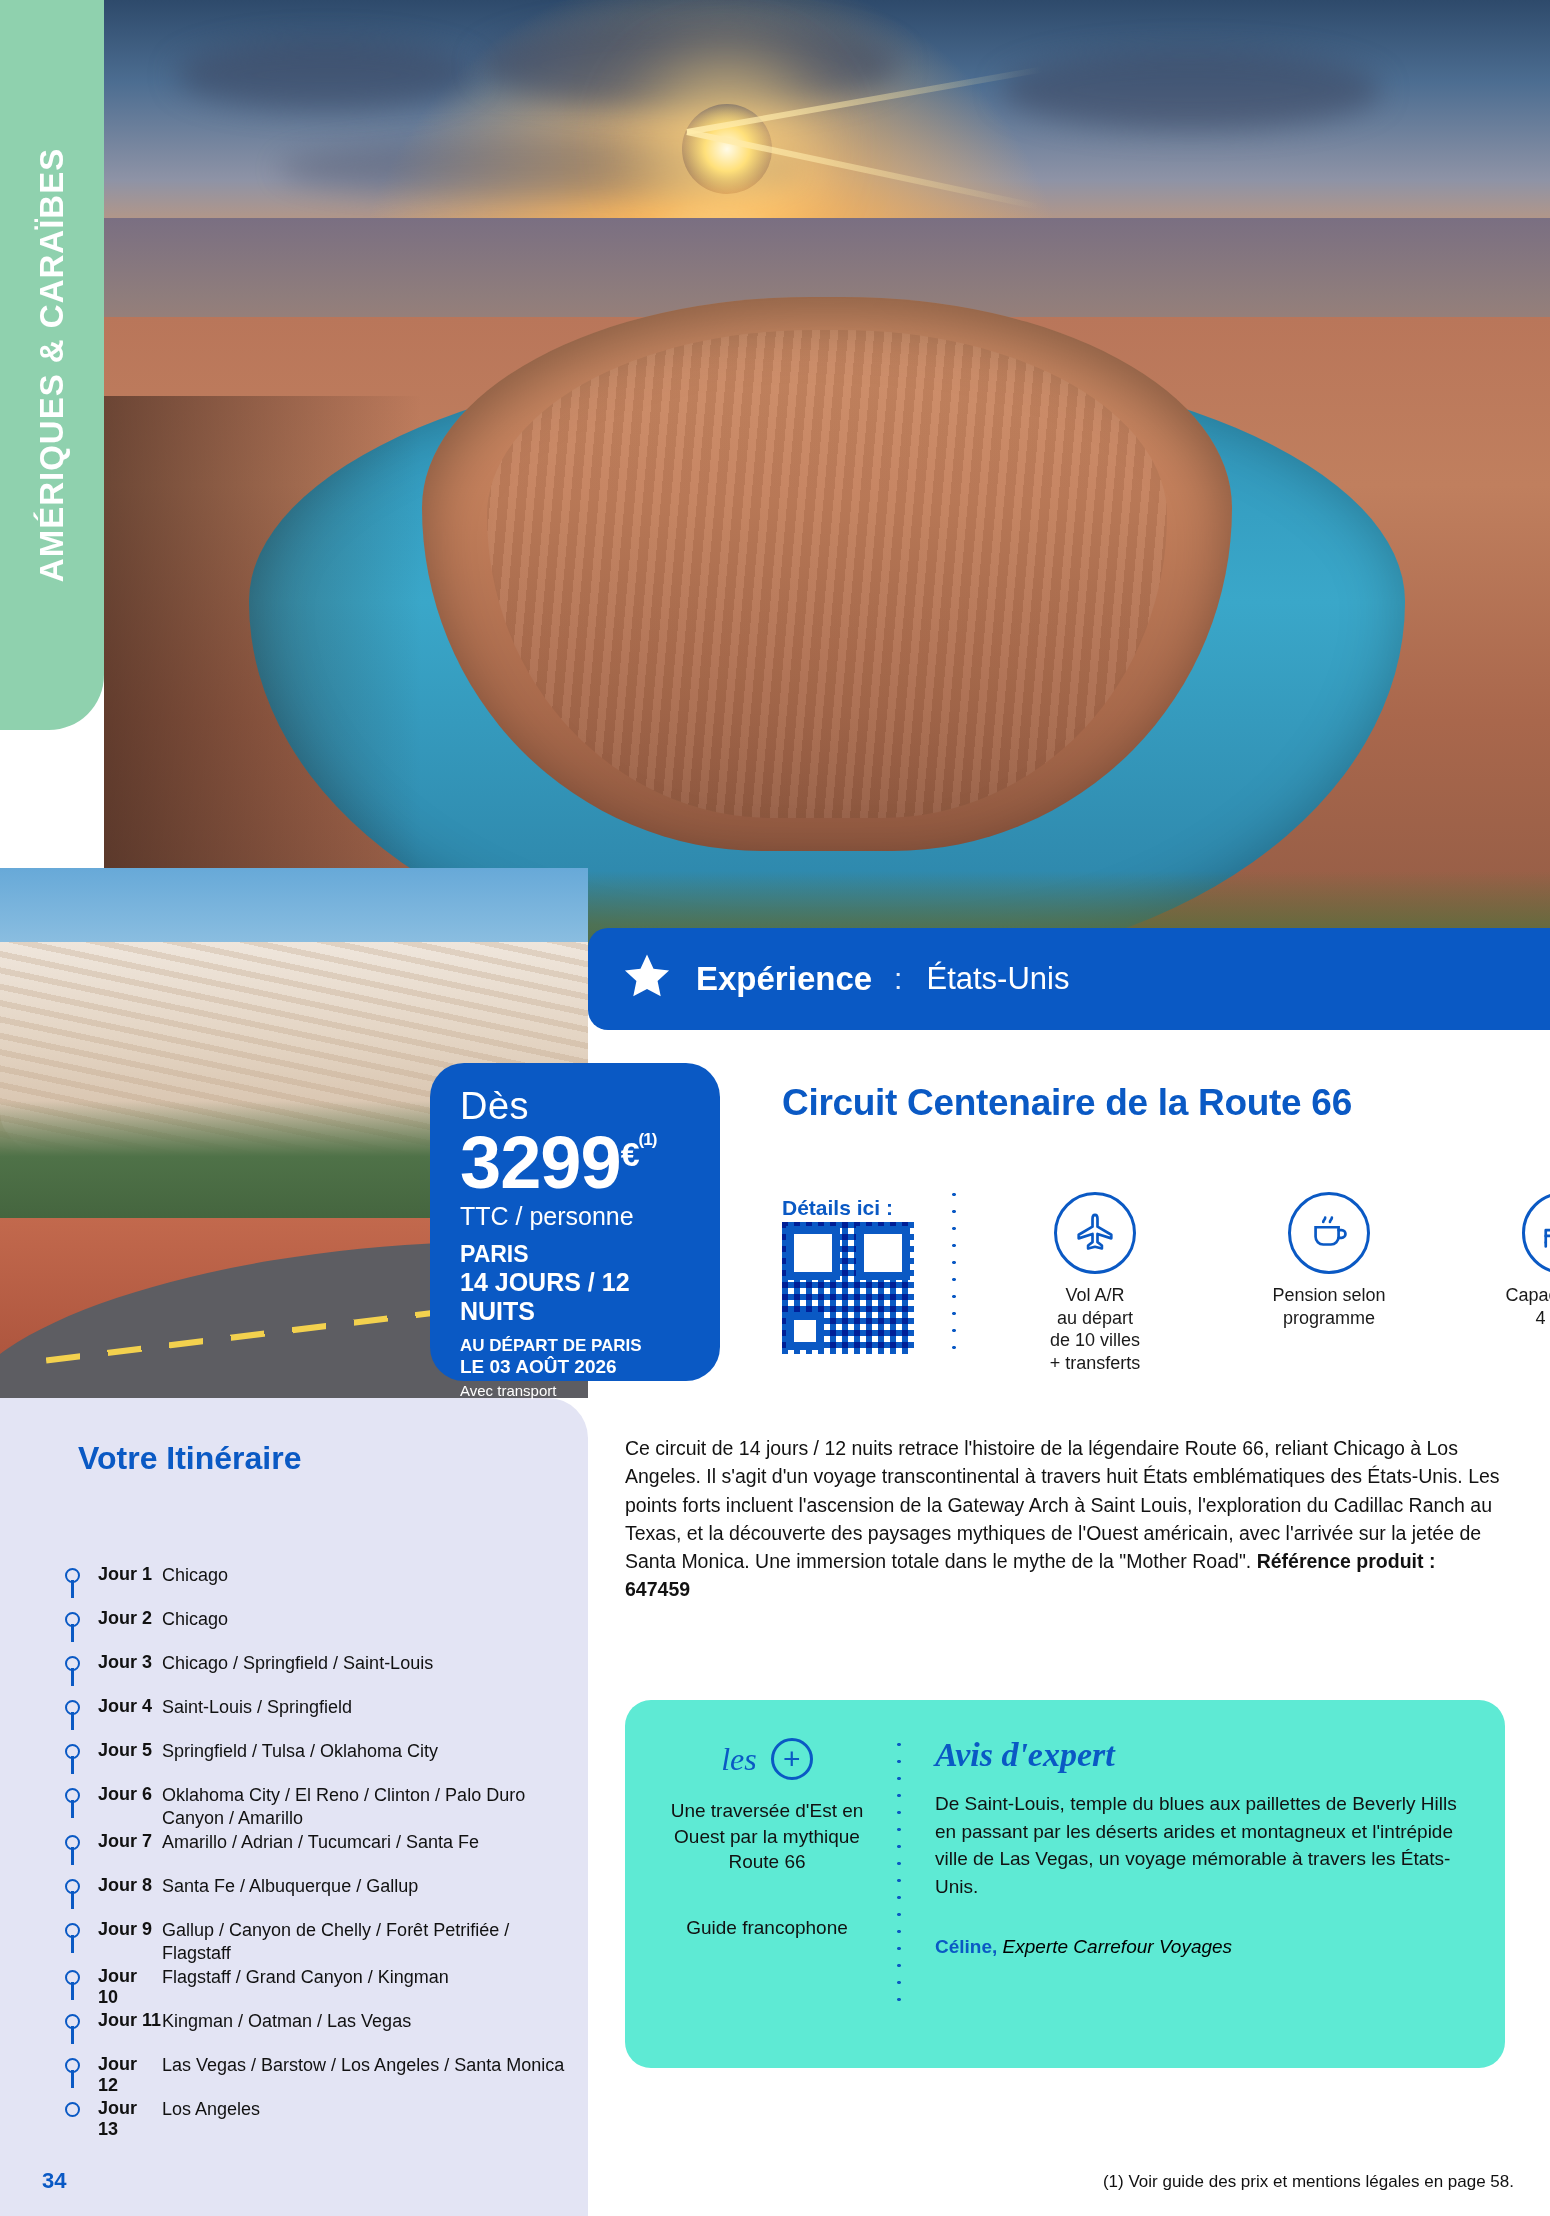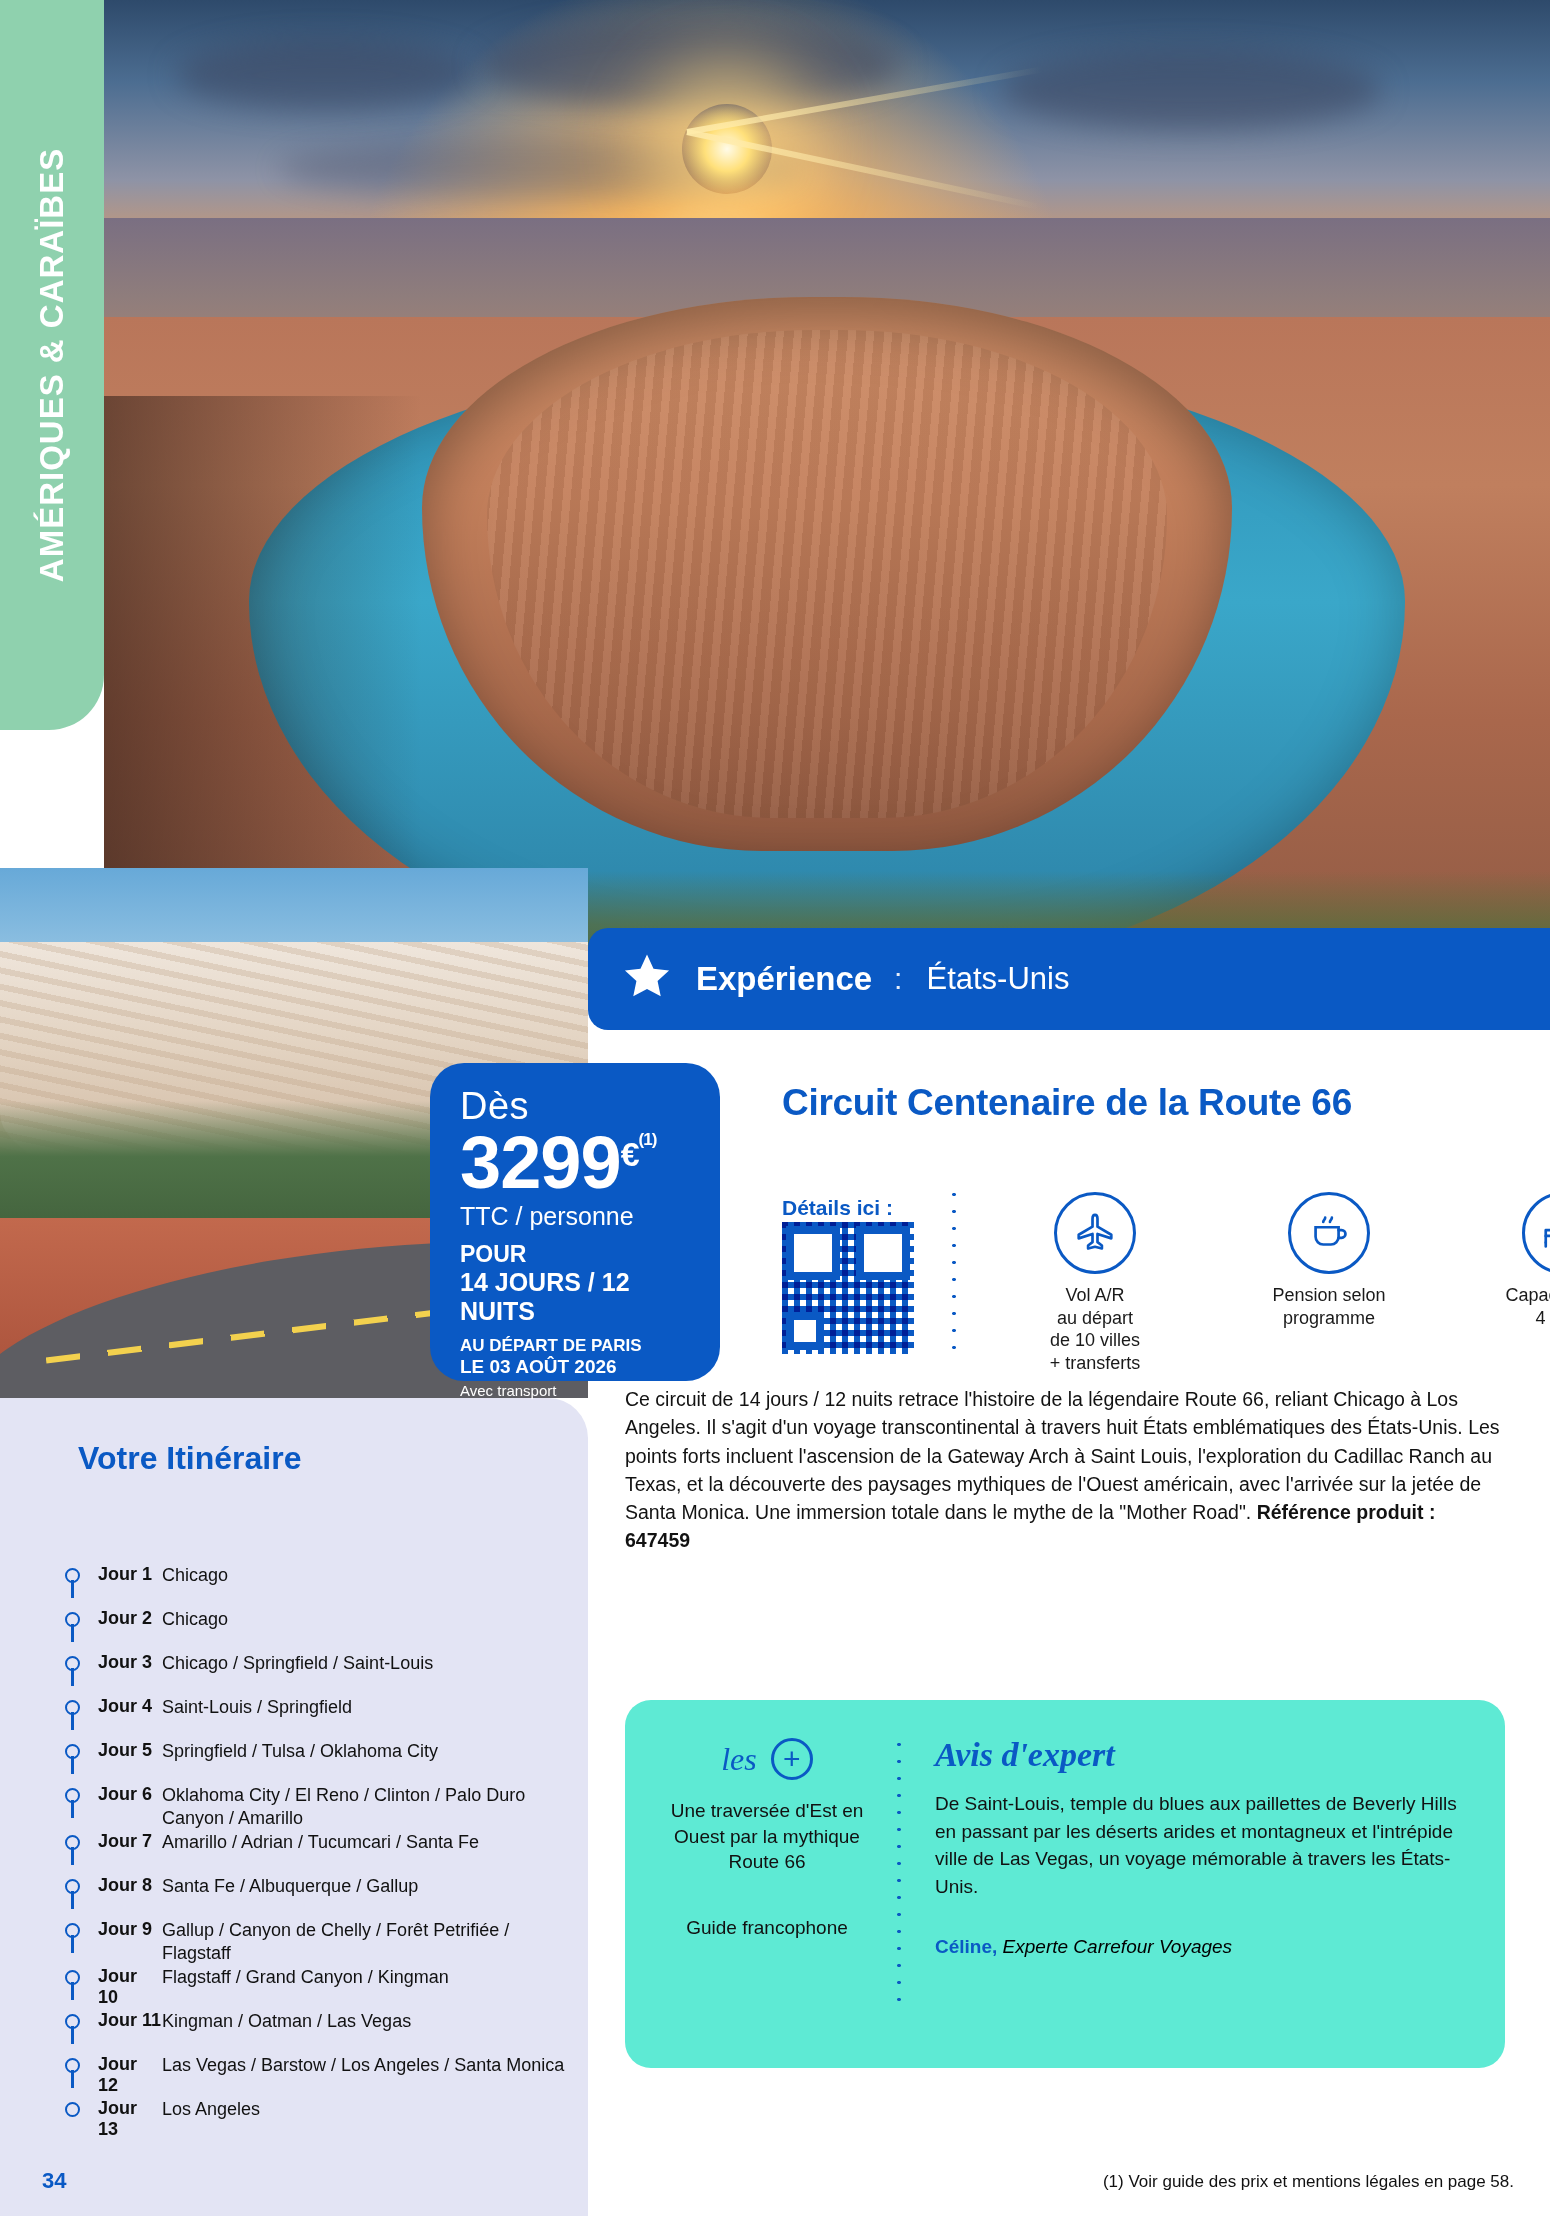--- a/index.html
+++ b/index.html
@@ -220,21 +220,21 @@
 
   
   .circuit-title {
     position:absolute; left: 782px; top: 1082px;
     font-size: 37px; font-weight: 800; color:#0a59c4;
     letter-spacing:-0.3px;
   }
 
   
   .desc {
-    position:absolute; left: 625px; top: 1385px;
+    position:absolute; left: 625px; top: 1434px;
     width: 880px;
     font-size: 19.5px; line-height: 1.45; color:#121212;
   }
   .desc b { font-weight: bold; }
 
   
   .itin-panel {
     position:absolute; left: 0; top: 1398px;
     width: 588px; height: 818px;
     background: #e3e4f4;
@@ -351,21 +351,21 @@
 <div class="circuit-title">Circuit Centenaire de la Route 66</div>
 
 <div class="price-box">
   <div class="price-des">Dès</div>
   <div class="price-amount">
     <span>3299</span>
     <span class="price-cur">€</span>
     <span class="price-sup">(1)</span>
   </div>
   <div class="price-ttc">TTC / personne</div>
-  <div class="price-pour">POUR</div>
+  <div class="price-pour">PARIS</div>
   <div class="price-dur">14 JOURS / 12 NUITS</div>
   <div class="price-dep">AU DÉPART DE PARIS</div>
   <div class="price-date">LE 03 AOÛT 2026</div>
   <div class="price-tr">Avec transport</div>
 </div>
 
 <div class="details-label">Détails ici :</div>
 <div class="qr">
     <span></span>
   </div>

